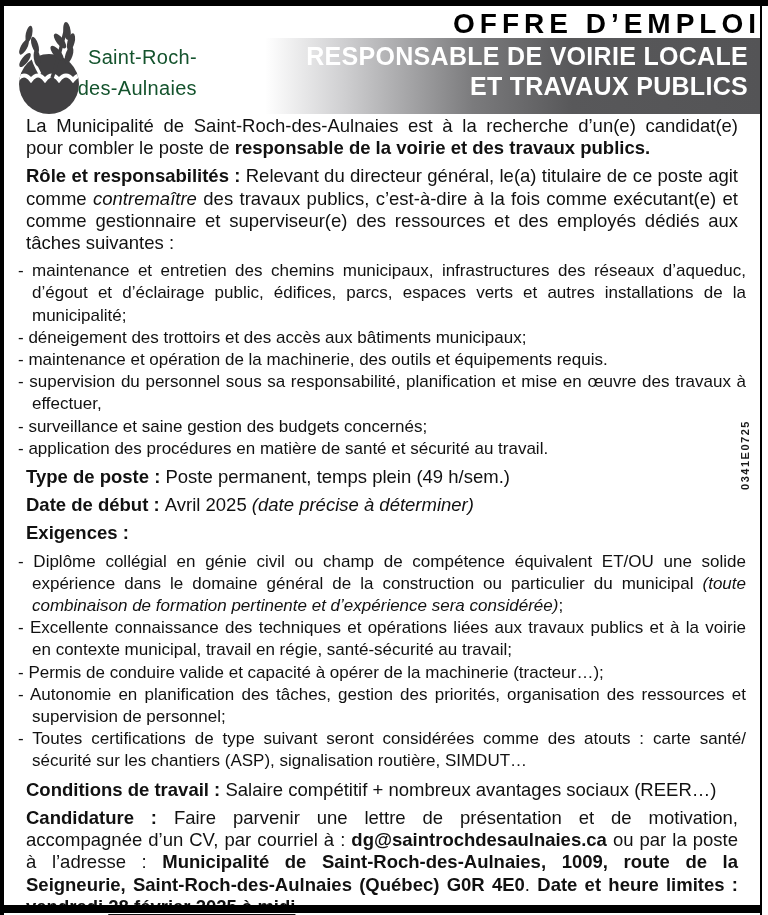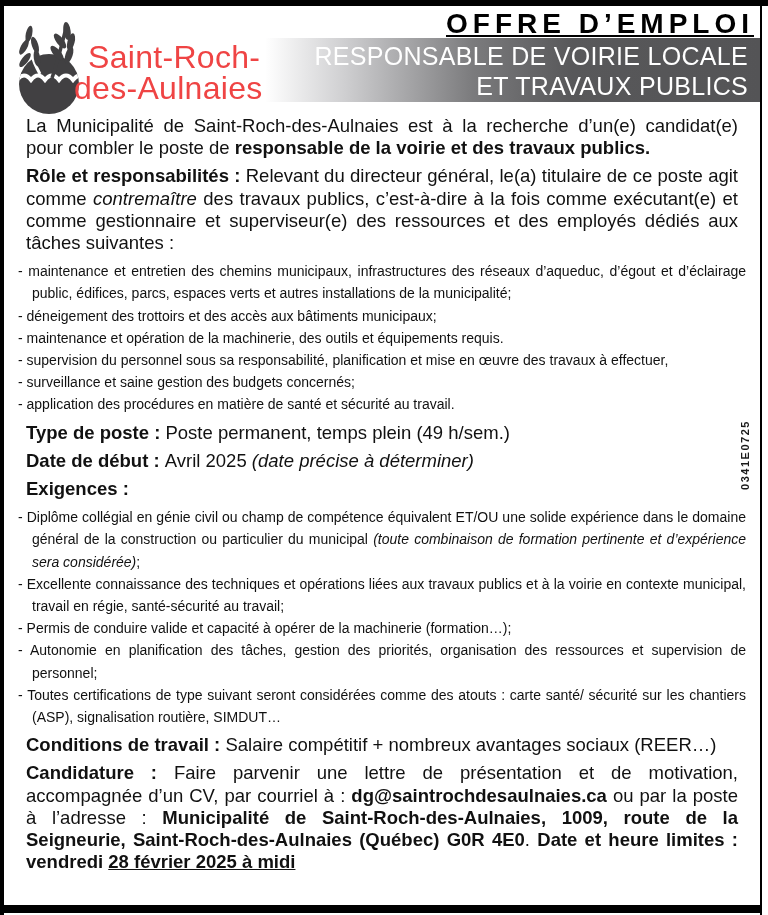--- a/index.html
+++ b/index.html
@@ -8,38 +8,38 @@
     box-sizing:border-box;border-top:6px solid #000;border-left:4px solid #000;
     overflow:hidden;
     font-family:"Liberation Sans","DejaVu Sans",sans-serif;color:#111;
   }
   .frame-right{position:absolute;top:0;bottom:0;right:6px;width:2px;background:#000;}
   .frame-bottom{position:absolute;left:0;right:6px;bottom:2px;height:8px;background:#000;}
 
   
   .header{position:relative;height:104px;}
   .logo{position:absolute;left:12px;top:16px;display:flex;align-items:flex-start;}
-  .logo-text{margin:20px 0 0 -4px;color:#ef4444;font-size:32px;line-height:31px;letter-spacing:.3px;}
+  .logo-text{margin:20px 0 0 -4px;color:#14532d;font-size:20px;line-height:31px;letter-spacing:.3px;}
   .logo-text .l2{margin-left:-14px;text-align:right;}
   .offer-label{
-    position:absolute;top:2px;right:14px;font-size:28px;font-weight:700;
-    letter-spacing:5px;color:#000;white-space:nowrap;text-decoration:underline;
+    position:absolute;top:2px;right:7px;font-size:28px;font-weight:700;
+    letter-spacing:5px;color:#000;white-space:nowrap;
   }
   .banner{
-    position:absolute;top:32px;right:8px;left:261px;height:64px;
+    position:absolute;top:32px;right:8px;left:261px;height:76px;
     background:linear-gradient(90deg,#ffffff 0%,#cfcfd1 16%,#7b7b7d 42%,#58585a 62%,#545456 100%);
     color:#fff;text-align:right;padding:3px 12px 0 0;box-sizing:border-box;
-    font-weight:400;font-size:25px;line-height:30px;letter-spacing:.3px;white-space:nowrap;
+    font-weight:700;font-size:25px;line-height:30px;letter-spacing:.3px;white-space:nowrap;
   }
 
   
   .content{padding:5px 22px 0 14px;}
   .para{margin:0 8px 6px;text-align:justify;font-size:18.5px;line-height:22.2px;}
   .list{margin:0 0 6px;}
-  .bullet{margin:0;text-align:justify;font-size:14px;line-height:22.2px;padding-left:14px;text-indent:-14px;}
+  .bullet{margin:0;text-align:justify;font-size:17px;line-height:22.2px;padding-left:14px;text-indent:-14px;}
   .sb{font-weight:700;}
   .si{font-style:italic;}
   .su{text-decoration:underline;}
 
   
   .side-code{
     position:absolute;left:680px;top:442px;width:124px;height:14px;
     transform:rotate(-90deg);text-align:center;
     font-size:11px;font-weight:700;letter-spacing:1.5px;color:#1a1a1a;white-space:nowrap;
   }
@@ -102,21 +102,21 @@
         <p class="bullet"><span>- supervision du personnel sous sa responsabilité, planification et mise en œuvre des travaux à effectuer,</span></p>
         <p class="bullet"><span>- surveillance et saine gestion des budgets concernés;</span></p>
         <p class="bullet"><span>- application des procédures en matière de santé et sécurité au travail.</span></p>
       </div>
       <p class="para"><span class="sb">Type de poste : </span><span>Poste permanent, temps plein (49 h/sem.)</span></p>
       <p class="para"><span class="sb">Date de début : </span><span>Avril 2025 </span><span class="si">(date précise à déterminer)</span></p>
       <p class="para"><span class="sb">Exigences :</span></p>
       <div class="list">
         <p class="bullet"><span>- Diplôme collégial en génie civil ou champ de compétence équivalent ET/OU une solide expérience dans le domaine général de la construction ou particulier du municipal </span><span class="si">(toute combinaison de formation pertinente et d’expérience sera considérée)</span><span>;</span></p>
         <p class="bullet"><span>- Excellente connaissance des techniques et opérations liées aux travaux publics et à la voirie en contexte municipal, travail en régie, santé-sécurité au travail;</span></p>
-        <p class="bullet"><span>- Permis de conduire valide et capacité à opérer de la machinerie (formation…);</span></p>
+        <p class="bullet"><span>- Permis de conduire valide et capacité à opérer de la machinerie (tracteur…);</span></p>
         <p class="bullet"><span>- Autonomie en planification des tâches, gestion des priorités, organisation des ressources et supervision de personnel;</span></p>
         <p class="bullet"><span>- Toutes certifications de type suivant seront considérées comme des atouts : carte santé/ sécurité sur les chantiers (ASP), signalisation routière, SIMDUT…</span></p>
       </div>
       <p class="para"><span class="sb">Conditions de travail : </span><span>Salaire compétitif + nombreux avantages sociaux (REER…)</span></p>
       <p class="para"><span class="sb">Candidature : </span><span>Faire parvenir une lettre de présentation et de motivation, accompagnée d’un CV, par courriel à : </span><span class="sb">dg@saintrochdesaulnaies.ca</span><span> ou par la poste à l’adresse : </span><span class="sb">Municipalité de Saint-Roch-des-Aulnaies, 1009, route de la Seigneurie, Saint-Roch-des-Aulnaies (Québec) G0R 4E0</span><span>. </span><span class="sb">Date et heure limites : vendredi </span><span class="sb su">28 février 2025 à midi</span></p>
     </main>
 
   <div class="side-code">0341E0725</div>
 </div>
 

